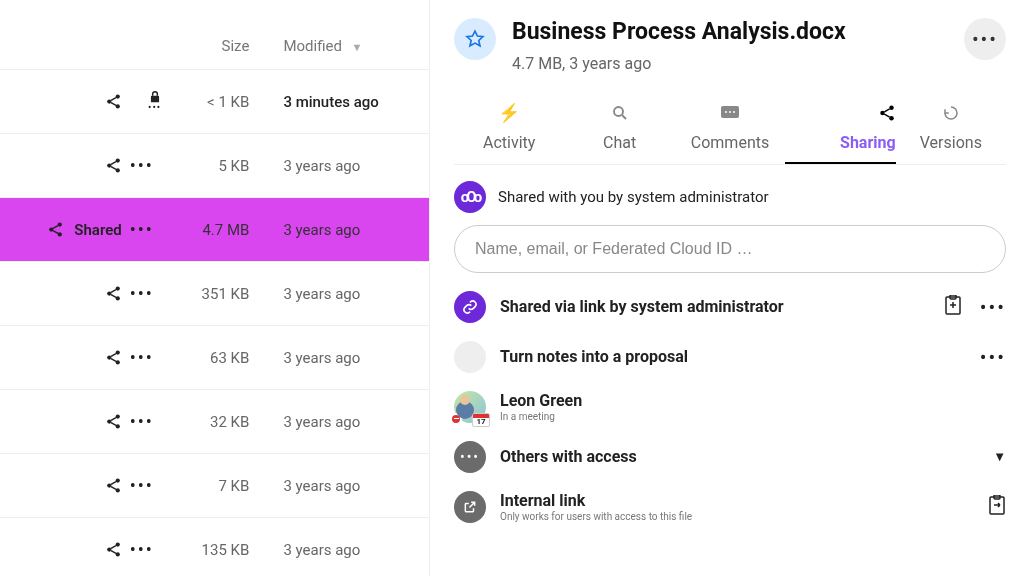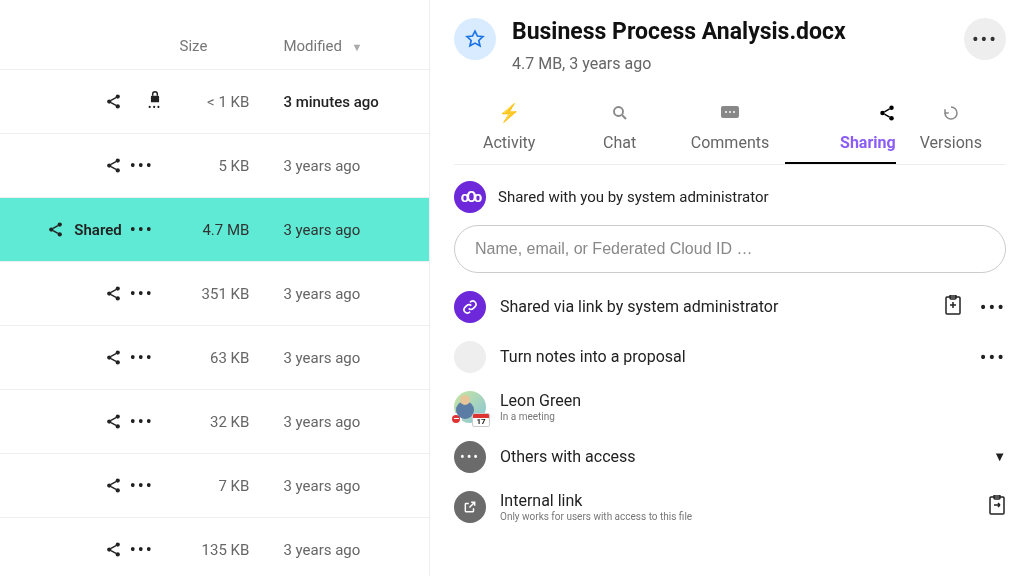--- a/index.html
+++ b/index.html
@@ -3,25 +3,25 @@
 <meta charset="utf-8">
 <style>
   * { box-sizing: border-box; margin: 0; padding: 0; }
   body { font-family: -apple-system, BlinkMacSystemFont, "Segoe UI", Roboto, sans-serif; font-size: 15px; color: #222; background: #fff; width: 1024px; height: 576px; overflow: hidden; display: flex; }
   
   
   .file-list { width: 430px; border-right: 1px solid #eee; }
   .file-list-header { display: flex; height: 70px; align-items: flex-end; padding-bottom: 14px; color: #777; font-size: 15px; border-bottom: 1px solid #eee; }
   .col-share { width: 130px; }
   .col-more { width: 50px; }
-  .col-size { width: 80px; text-align: left; padding-right: 10px; }
+  .col-size { width: 80px; text-align: right; padding-right: 10px; }
   .col-mod { width: 170px; text-align: left; padding-left: 24px; position: relative; }
   .col-mod .sort { margin-left: 6px; color: #aaa; font-size: 11px; }
   .file-row { display: flex; align-items: center; height: 64px; border-bottom: 1px solid #eee; color: #666; }
-  .file-row.selected { background: #5eead4; color: #333; }
+  .file-row.selected { background: #d946ef; color: #333; }
   .file-row .col-share { display: flex; align-items: center; justify-content: flex-end; gap: 10px; padding-right: 8px; }
   .shared-text { font-weight: 600; color: #222; }
   .lock-wrap { display: flex; flex-direction: column; align-items: center; line-height: 1; }
   .lock-dots { font-size: 10px; color: #222; letter-spacing: 1px; margin-top: -1px; }
   .more-dots { font-size: 18px; color: #222; letter-spacing: 2px; cursor: pointer; }
   .col-size-val { width: 80px; text-align: right; padding-right: 10px; }
   .col-mod-val { width: 170px; text-align: left; padding-left: 24px; }
   .col-mod-val.strong { color: #222; font-weight: 500; }
 
   
@@ -45,21 +45,21 @@
   .circle-blue { background: #6d28d9; }
   .circle-gray { background: #eee; }
   .circle-dark { background: #6b6b6b; }
   .nc-glyph { font-weight: 700; font-size: 15px; letter-spacing: -3px; }
 
   .search-wrap { margin-top: 12px; }
   .search-input { width: 100%; height: 48px; border: 1px solid #ccc; border-radius: 24px; padding: 0 20px; font-size: 16px; color: #333; }
   .search-input::placeholder { color: #888; }
 
   .share-entry { display: flex; align-items: center; gap: 14px; margin-top: 18px; }
-  .share-entry .label-main { font-size: 16px; color: #222; }
+  .share-entry .label-main { font-size: 16px; color: #222; font-weight: bold; }
   .share-entry .label-sub { font-size: 10px; color: #777; margin-top: 1px; }
   .entry-text { flex: 1; min-width: 0; }
   .entry-actions { display: flex; align-items: center; gap: 18px; }
   .clip-icon { font-size: 18px; color: #222; cursor: pointer; }
   .dots-action { font-size: 20px; letter-spacing: 2px; color: #222; cursor: pointer; }
   .chev-down { font-size: 13px; color: #222; cursor: pointer; }
 
   .avatar { width: 32px; height: 32px; border-radius: 50%; position: relative; background: linear-gradient(135deg,#c8e6a0,#8ac5d9); flex-shrink: 0; overflow: visible; }
   .avatar::after { content: ""; position: absolute; left: 6px; top: 4px; width: 10px; height: 10px; border-radius: 50%; background: #e7c49a; box-shadow: 0 10px 0 4px #5a7ca5; }
   .avatar-badge { position: absolute; right: -4px; bottom: -4px; width: 18px; height: 14px; background: #fff; border: 1px solid #ccc; border-radius: 2px; font-size: 7px; display: flex; flex-direction: column; align-items: center; justify-content: center; line-height: 1; overflow: hidden; }

